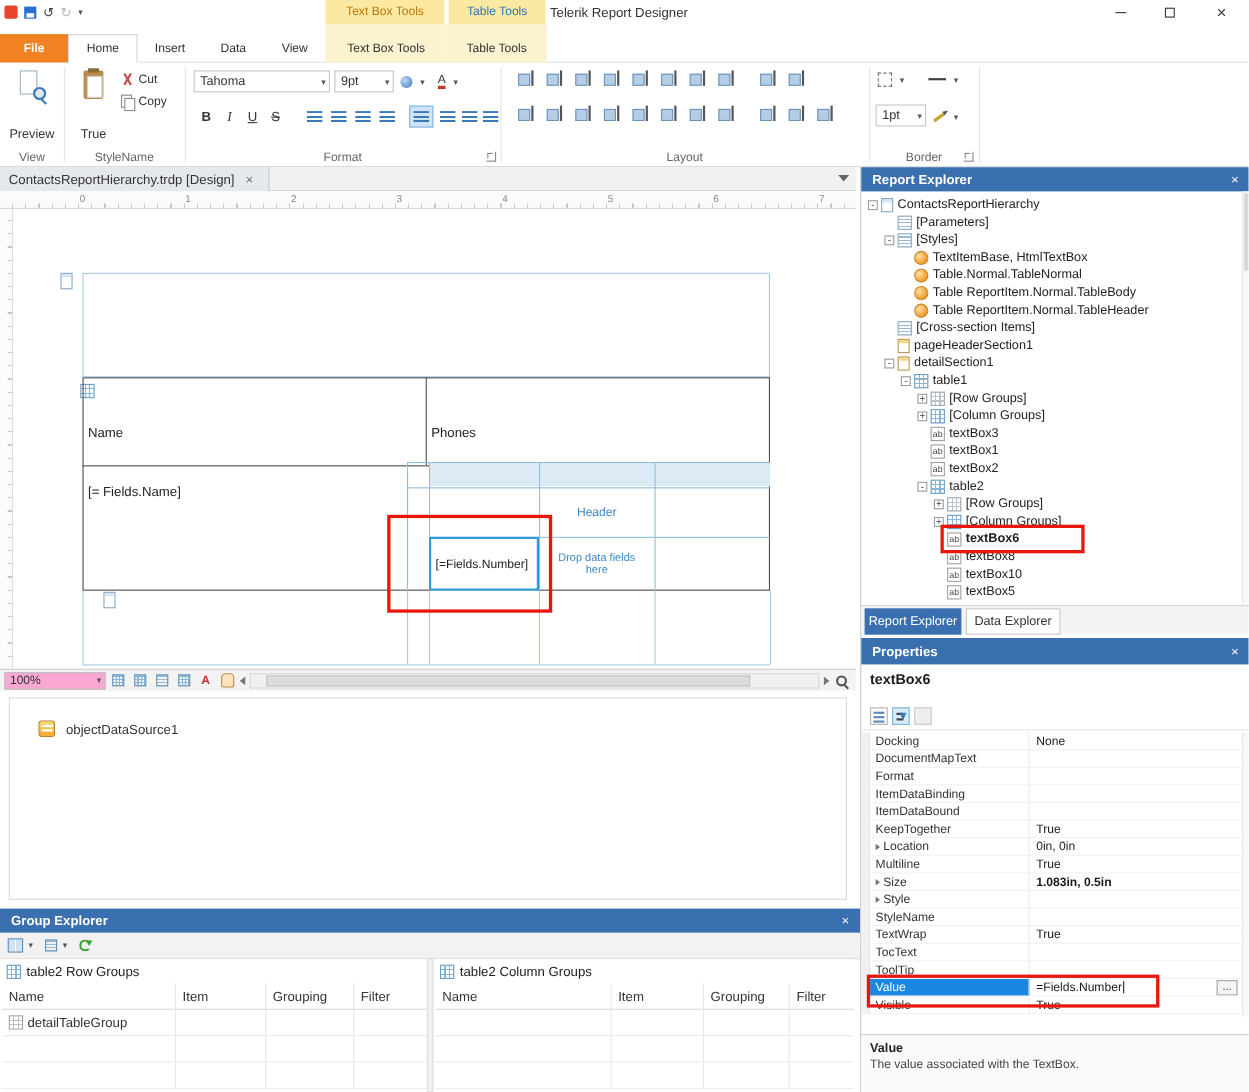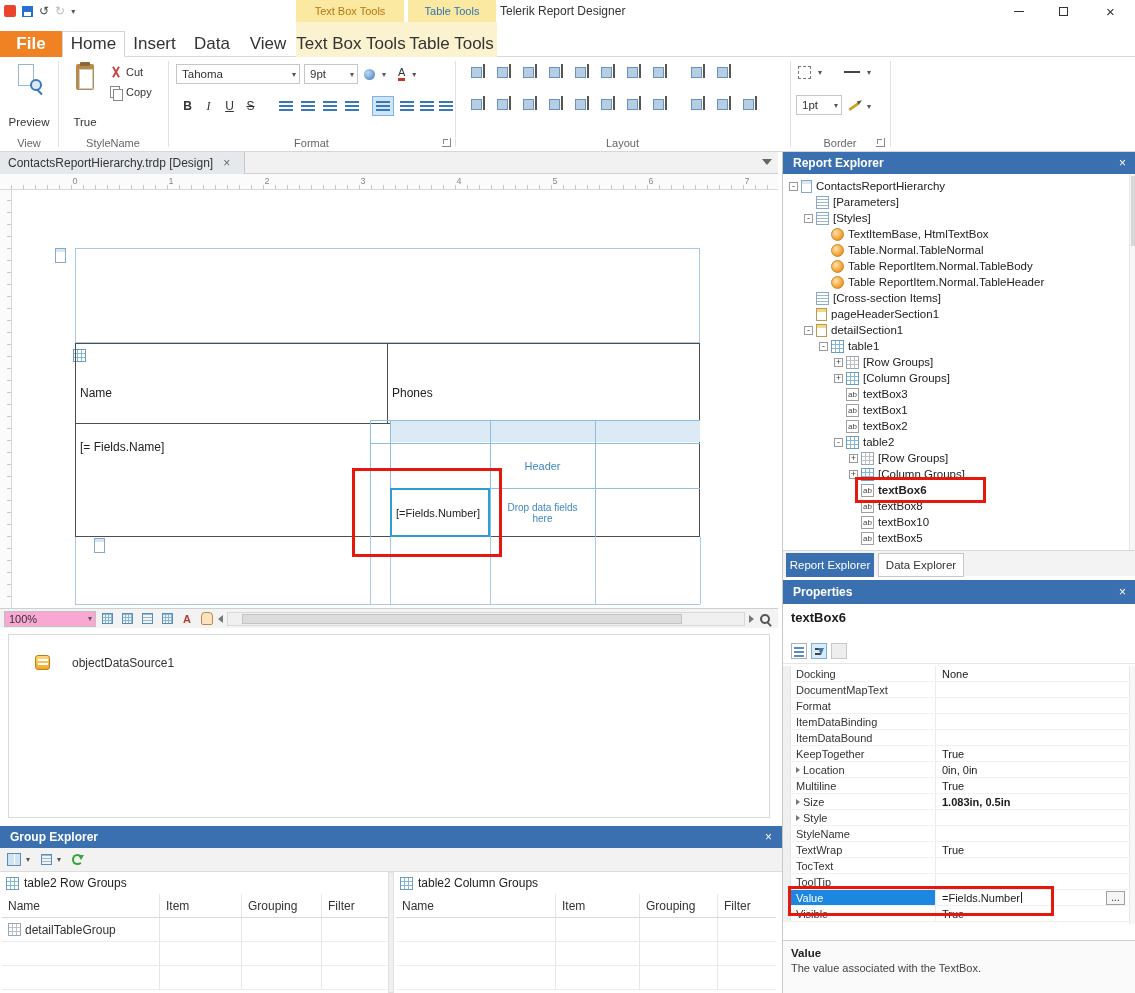--- a/index.html
+++ b/index.html
@@ -16,21 +16,21 @@
   .redo{font-size:12px;color:#bbb;line-height:1}
   .qcar{font-size:8px;color:#555}
   .ctx-top{position:absolute;top:0;height:22px;background:#fbe9a2;display:flex;align-items:center;justify-content:center;font-size:11px}
   .apptitle{position:absolute;left:500px;top:0;height:22px;display:flex;align-items:center;color:#333;font-size:12px}
   .winbtn{position:absolute;top:0;width:45px;height:22px;display:flex;align-items:center;justify-content:center;color:#333}
   .minbar{width:10px;height:1px;background:#333}
   .maxbox{width:9px;height:9px;border:1px solid #333}
   
   .tabrow{position:absolute;left:0;top:22px;width:1135px;height:35px;background:#fff;border-bottom:1px solid #dadada}
   .ctx-col{position:absolute;top:0;height:35px;background:#fbf3cf}
-  .rtab{position:absolute;top:9px;height:26px;display:flex;align-items:center;justify-content:center;font-size:17px;color:#333}
+  .rtab{position:absolute;top:9px;height:26px;display:flex;align-items:center;justify-content:center;font-size:11px;color:#333}
   .rtab.file{background:#f08223;color:#fff;font-weight:bold}
   .rtab.active{background:#fff;border:1px solid #d5d5d5;border-bottom:1px solid #fff}
   
   .ribbon{position:absolute;left:0;top:57px;width:1135px;height:95px;background:#fff;border-bottom:1px solid #d6d6d6}
   .gsep{position:absolute;top:4px;bottom:4px;width:1px;background:#e3e3e3}
   .glabel{position:absolute;bottom:2px;font-size:11px;color:#666;text-align:center}
   .bigbtn{position:absolute;display:flex;flex-direction:column;align-items:center;justify-content:space-between;padding:4px 0;font-size:11.5px;color:#333}
   .sric{position:absolute;display:flex;align-items:center;gap:4px;font-size:11px;color:#333;height:18px}
   .combo{position:absolute;display:flex;align-items:center;justify-content:space-between;border:1px solid #c6c6c6;background:#fff;font-size:11.5px;padding-left:5px}
   .car{font-size:8px;color:#555;padding:0 3px}
@@ -401,21 +401,21 @@
           <div class="hthumb" style="width:440px"></div>
         </div>
       <span class="tri-r"></span>
       <span class="sic">
           <span class="ico-zoom"></span>
         </span>
     </div>
   </div>
 
   <div class="dsbox">
-    <div style="position:absolute;left:26px;top:20px;display:flex;align-items:center;gap:22px">
+    <div style="position:absolute;left:26px;top:20px;display:flex;align-items:center;gap:10px">
       <span class="ds-icon"></span>
       <span style="font-size:12px;color:#333">objectDataSource1</span>
     </div>
   </div>
 
   <div class="gx">
     <div class="bluehdr" style="position:absolute;left:0;top:0;width:782px;height:22px">
       <span>Group Explorer</span>
       <span class="closex">×</span>
     </div>

